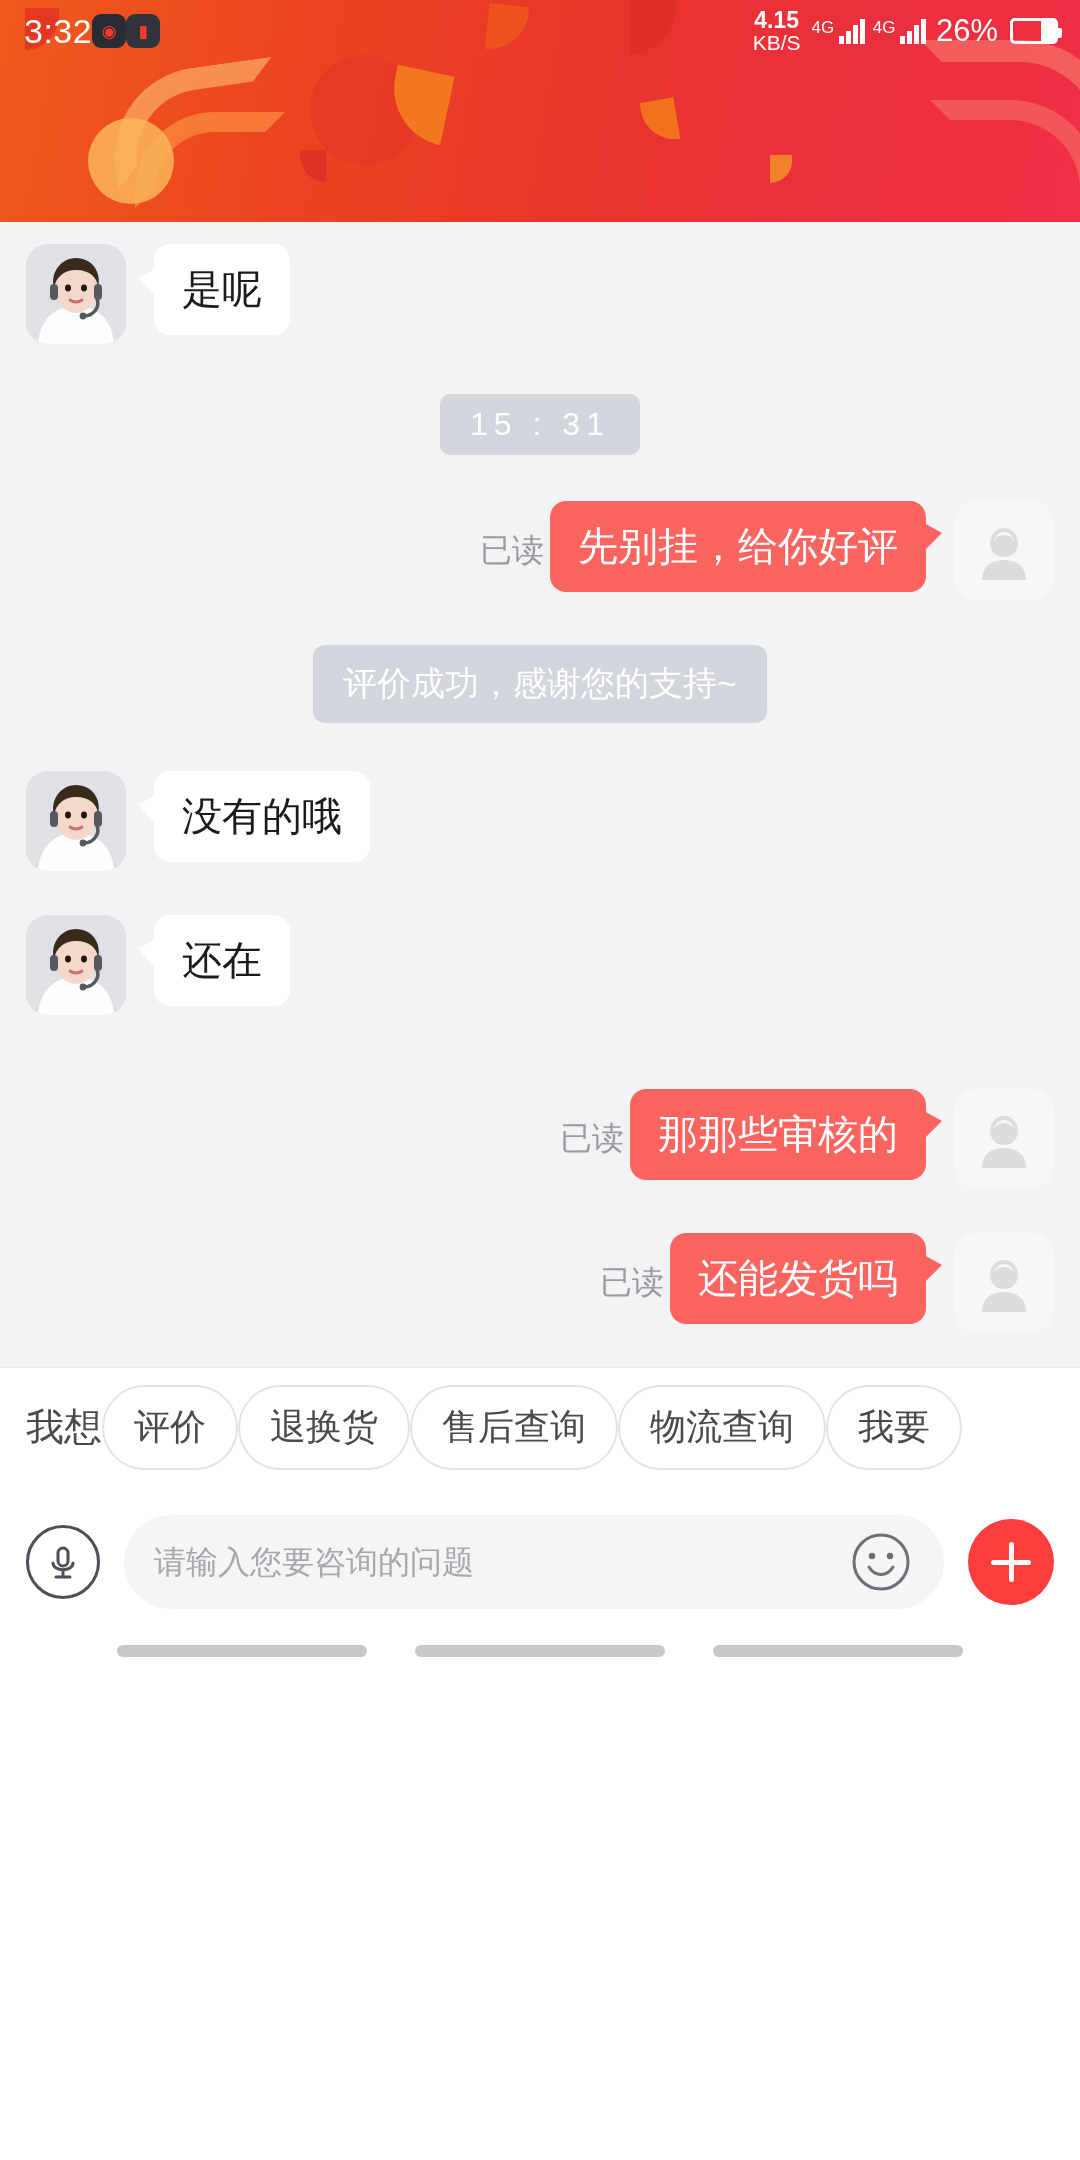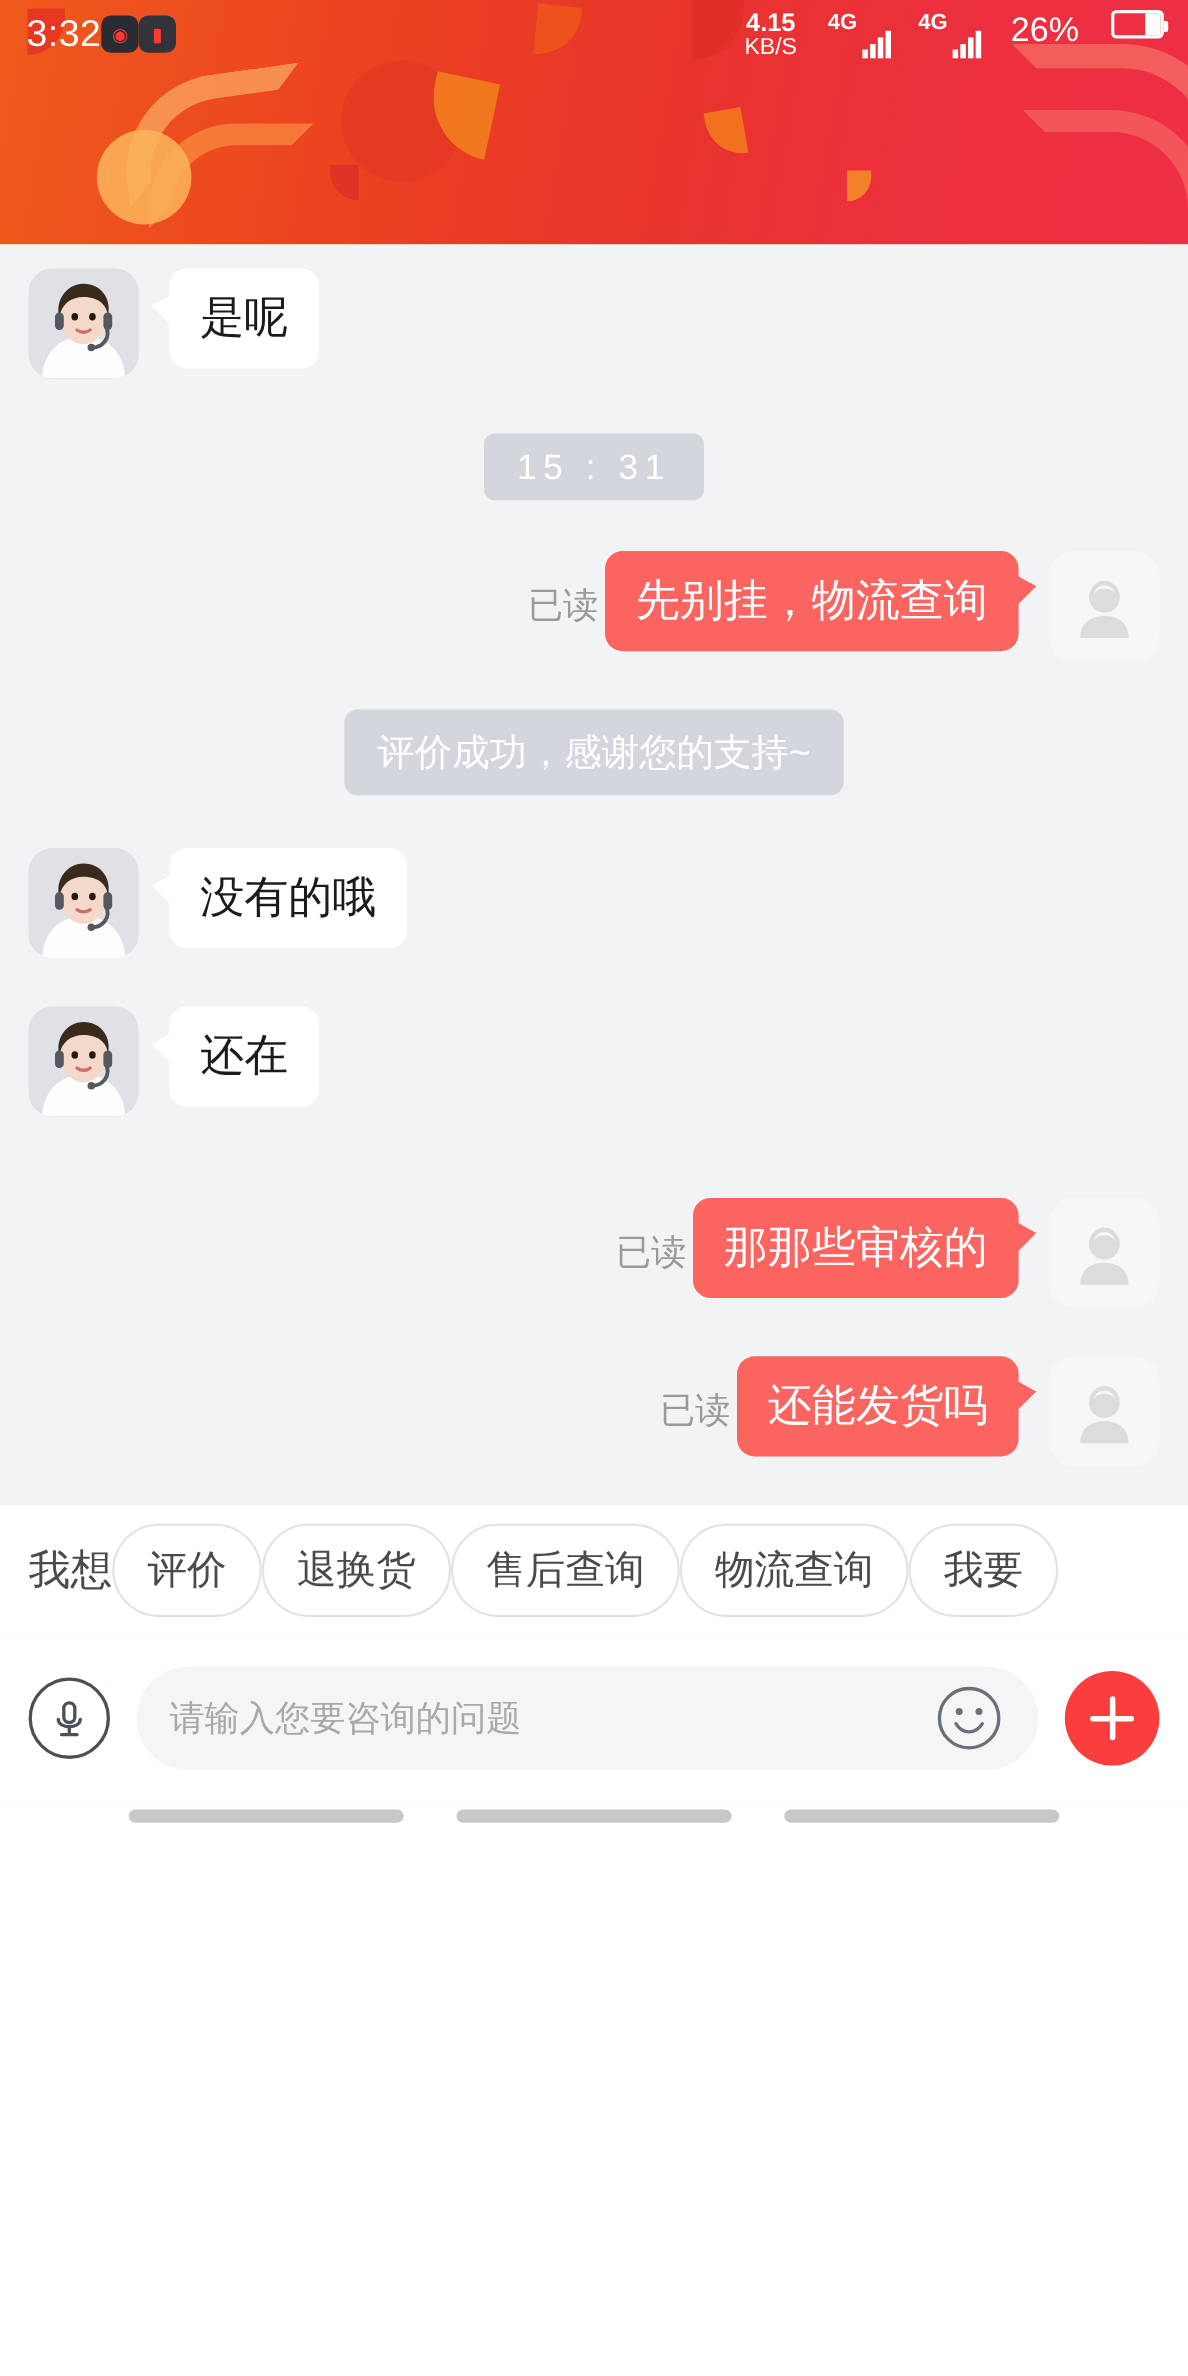--- a/index.html
+++ b/index.html
@@ -16,26 +16,26 @@
     position:absolute; top:0; left:0; width:1080px; height:62px;
     display:flex; align-items:center; justify-content:space-between;
     padding:0 22px 0 24px; z-index:6; color:#fff;
   }
   .sb-left{ display:flex; align-items:center; }
   .sb-time{ font-size:34px; font-weight:400; letter-spacing:0.5px; line-height:1; }
   .sb-appicon{ width:34px; height:34px; border-radius:9px; background:#2b2b33;
                display:flex; align-items:center; justify-content:center; }
   .sb-appicon.two{ background:#33333b; }
   .sb-appicon .gl{ font-size:17px; color:#ff3b30; line-height:1; }
-  .sb-right{ display:flex; gap:25px; }
+  .sb-right{ display:flex; align-items:center; gap:8px; }
   .sb-net{ display:flex; flex-direction:column; align-items:center; line-height:1.02;
            font-size:23px; font-weight:700; margin-right:3px; }
   .sb-net span:last-child{ font-size:21px; font-weight:400; }
   .sb-sig{ display:flex; align-items:flex-end; gap:5px; }
-  .sb-4g{ font-size:20px; font-weight:700; align-self:flex-start; margin-bottom:2px;}
+  .sb-4g{ font-size:17px; font-weight:400; align-self:flex-start; margin-bottom:2px;}
   .bars{ display:flex; align-items:flex-end; gap:2.5px; height:26px; }
   .bars i{ width:4.5px; background:#fff; display:block; }
   .bars i:nth-child(1){ height:8px; }
   .bars i:nth-child(2){ height:13px; }
   .bars i:nth-child(3){ height:19px; }
   .bars i:nth-child(4){ height:25px; }
   .sb-pct{ font-size:31px; letter-spacing:0; margin-left:2px; }
   .battery{ width:48px; height:26px; border:3px solid #fff; border-radius:5px;
             position:relative; margin-left:4px; display:flex; align-items:center; }
   .battery:after{ content:""; position:absolute; right:-7px; top:7px;
@@ -258,21 +258,21 @@
     </div>
     <div class="bubble left">是呢</div>
   </div>
 
   <div class="sysrow" style="margin-top:50px;">
     <span class="timepill">15 : 31</span>
   </div>
 
   <div class="row" style="margin-top:46px; justify-content:flex-end;">
     <span class="readmark">已读</span>
-    <div class="bubble right">先别挂，物流查询</div>
+    <div class="bubble right">先别挂，给你好评</div>
     <div class="avatar user">
       <svg viewBox="0 0 66 66" width="66" height="66">
         <path d="M33 10 C41 10 47 17 47 25 C47 33 41 39 33 39 C25 39 19 33 19 25 C19 17 25 10 33 10 Z" fill="#dcdcde"></path>
         <path d="M33 14 C27 14 23 19 23 25 C23 20 28 17 33 17 C38 17 43 20 43 25 C43 19 39 14 33 14 Z" fill="#f7f7f8"></path>
         <path d="M11 62 C11 48 21 42 33 42 C45 42 55 48 55 62 Z" fill="#dcdcde"></path>
       </svg>
     </div>
   </div>
 
   <div class="sysrow" style="margin-top:44px;align-items:flex-end;">

